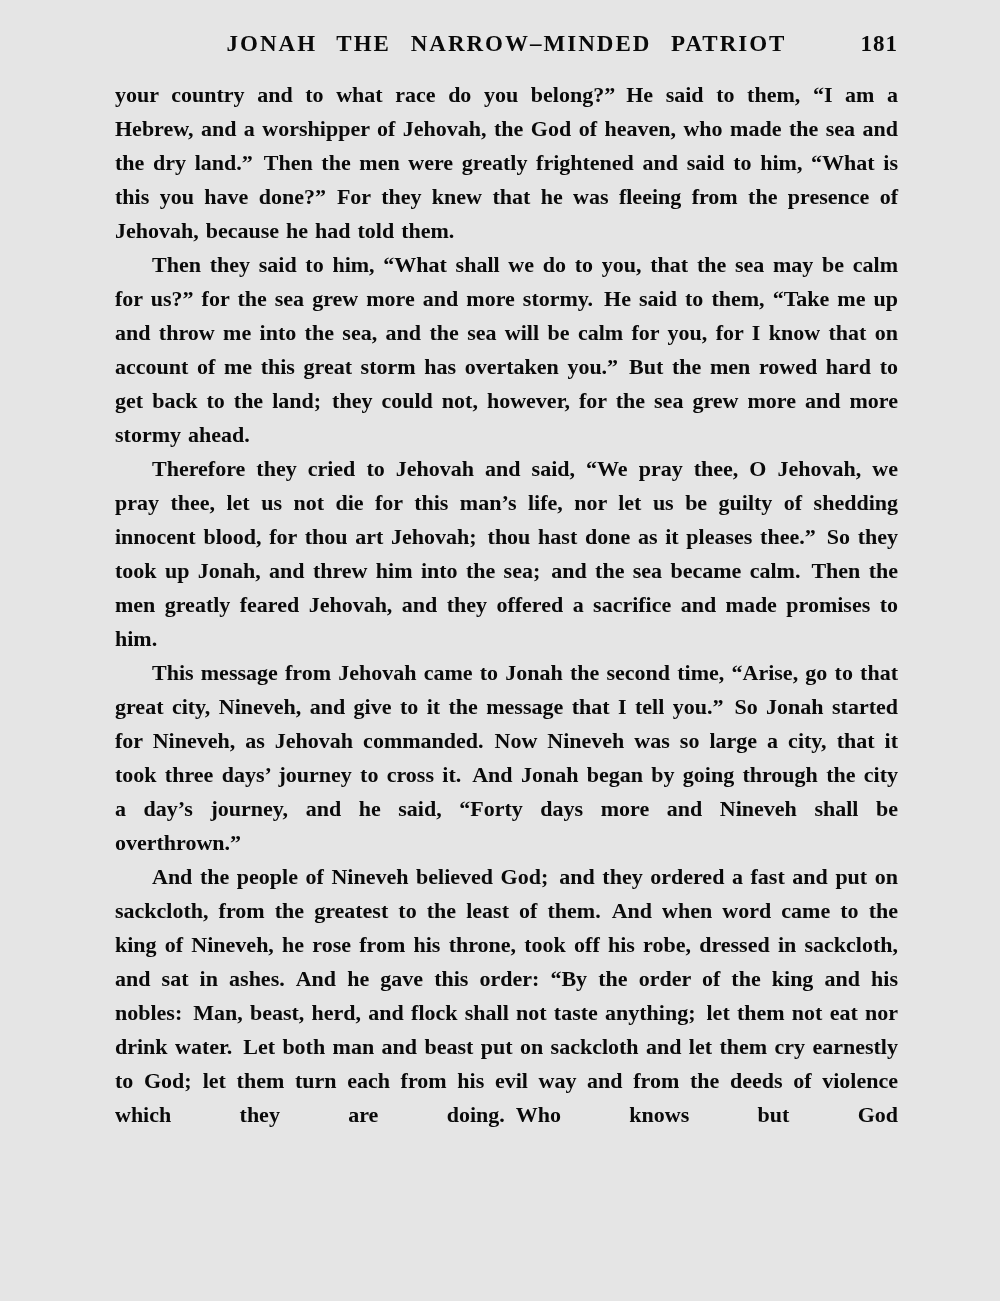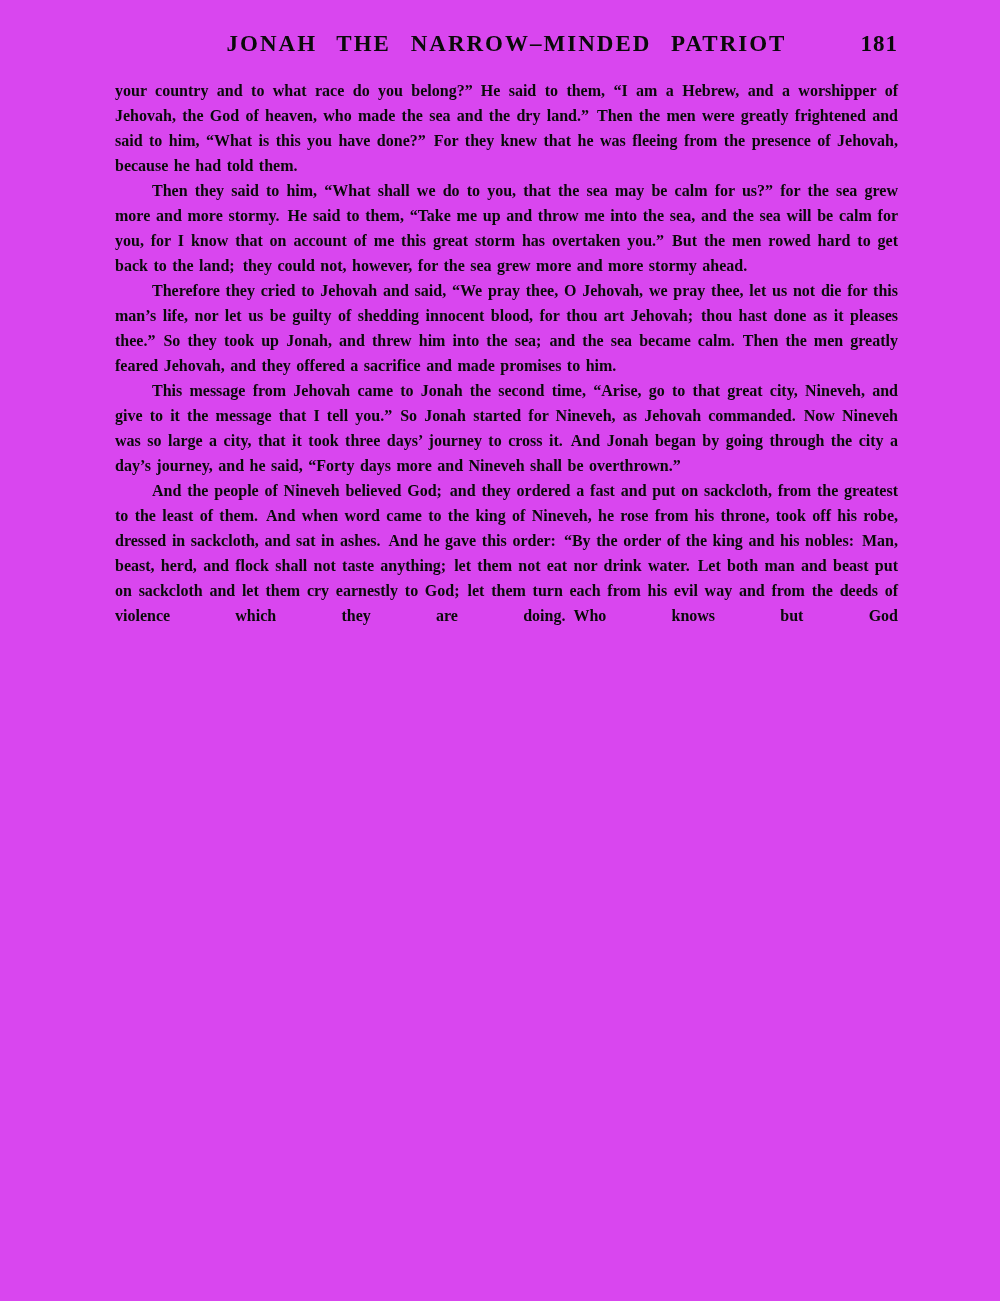--- a/index.html
+++ b/index.html
@@ -1,21 +1,21 @@
 <!DOCTYPE html>
 <html><head>
 <meta charset="utf-8">
 <style>
   * { margin: 0; padding: 0; box-sizing: border-box; }
   html, body { background: #ffffff; }
   .page {
     position: relative;
     width: 1000px;
     height: 1301px;
-    background: #d946ef;
+    background: #e5e5e5;
     color: #0a0a0a;
     font-family: "Liberation Serif", "DejaVu Serif", serif;
     font-weight: bold;
     overflow: hidden;
   }
   .text-column {
     position: absolute;
     left: 115px;
     top: 30px;
     width: 783px;
@@ -35,22 +35,22 @@
     white-space: nowrap;
   }
   .running-header .folio {
     position: absolute;
     right: 0;
     top: 0;
     letter-spacing: 1px;
     text-align: right;
   }
   .body-text {
-    font-size: 16px;
-    line-height: 25px;
+    font-size: 22px;
+    line-height: 34px;
     text-align: justify;
     word-spacing: 1.5px;
   }
   .body-text p {
     text-indent: 37px;
     margin: 0;
   }
   .body-text p.no-indent { text-indent: 0; }
   .body-text p.continues { text-align-last: justify; }
 </style>

